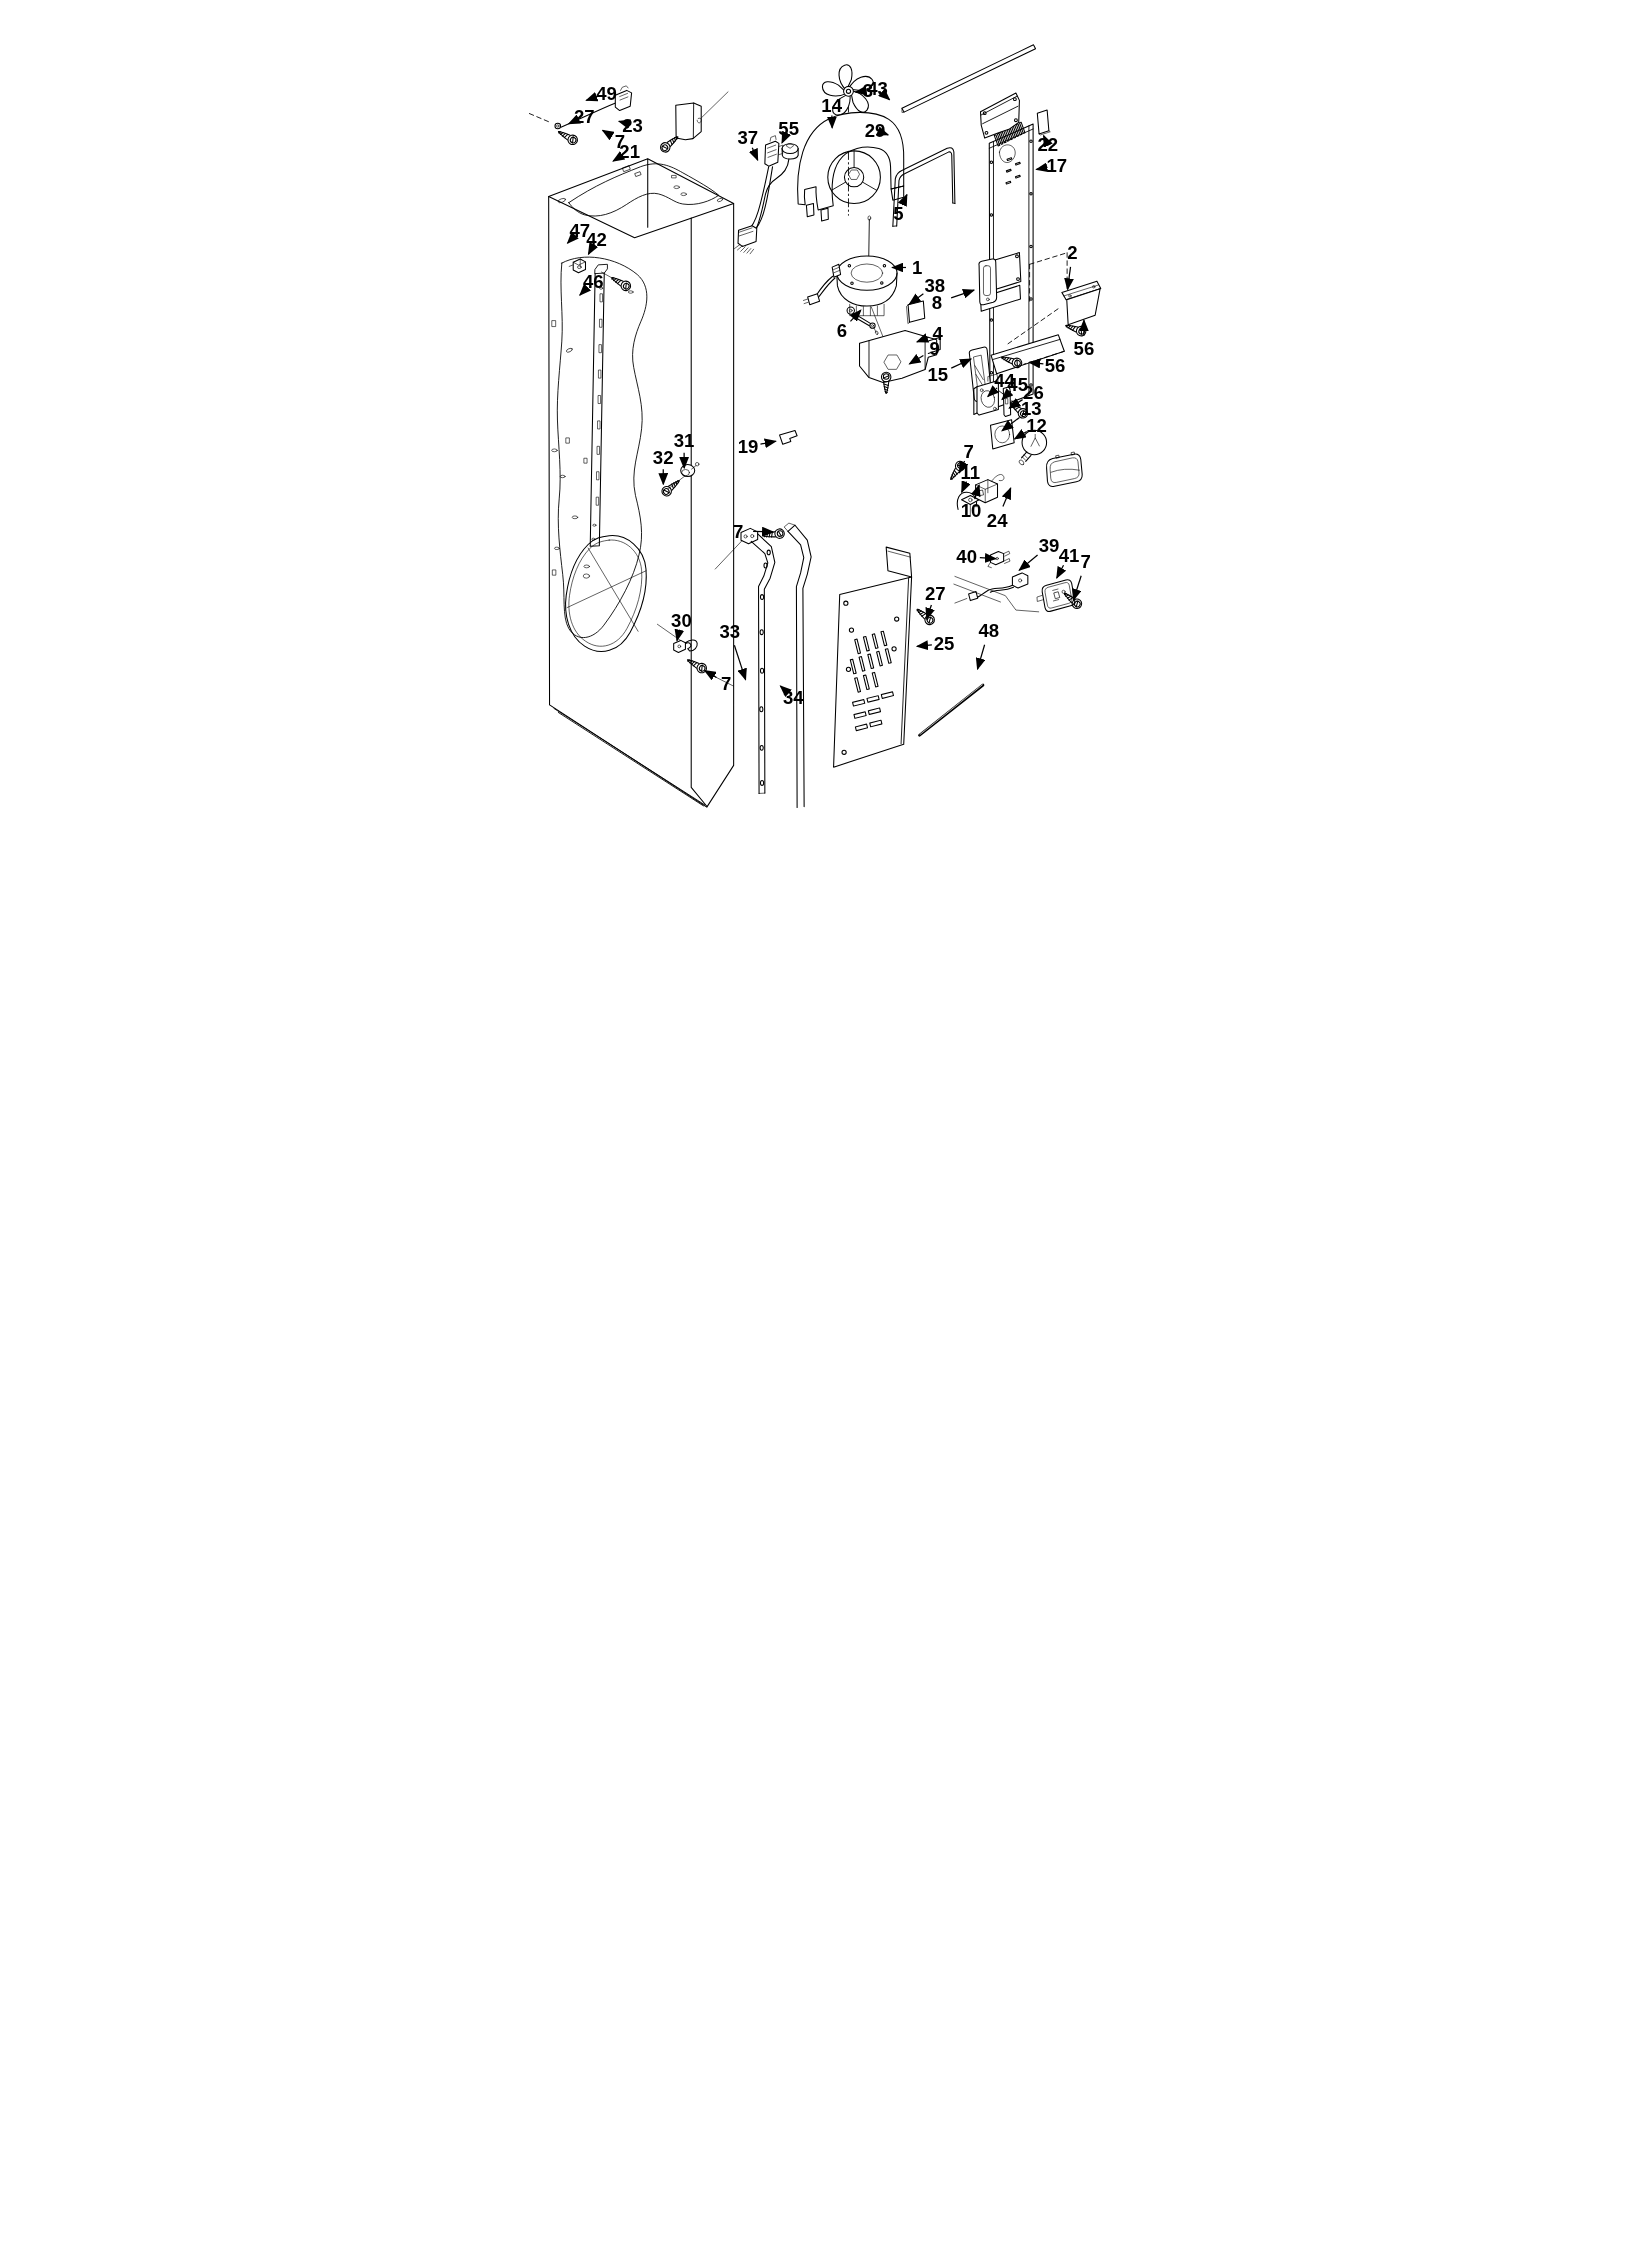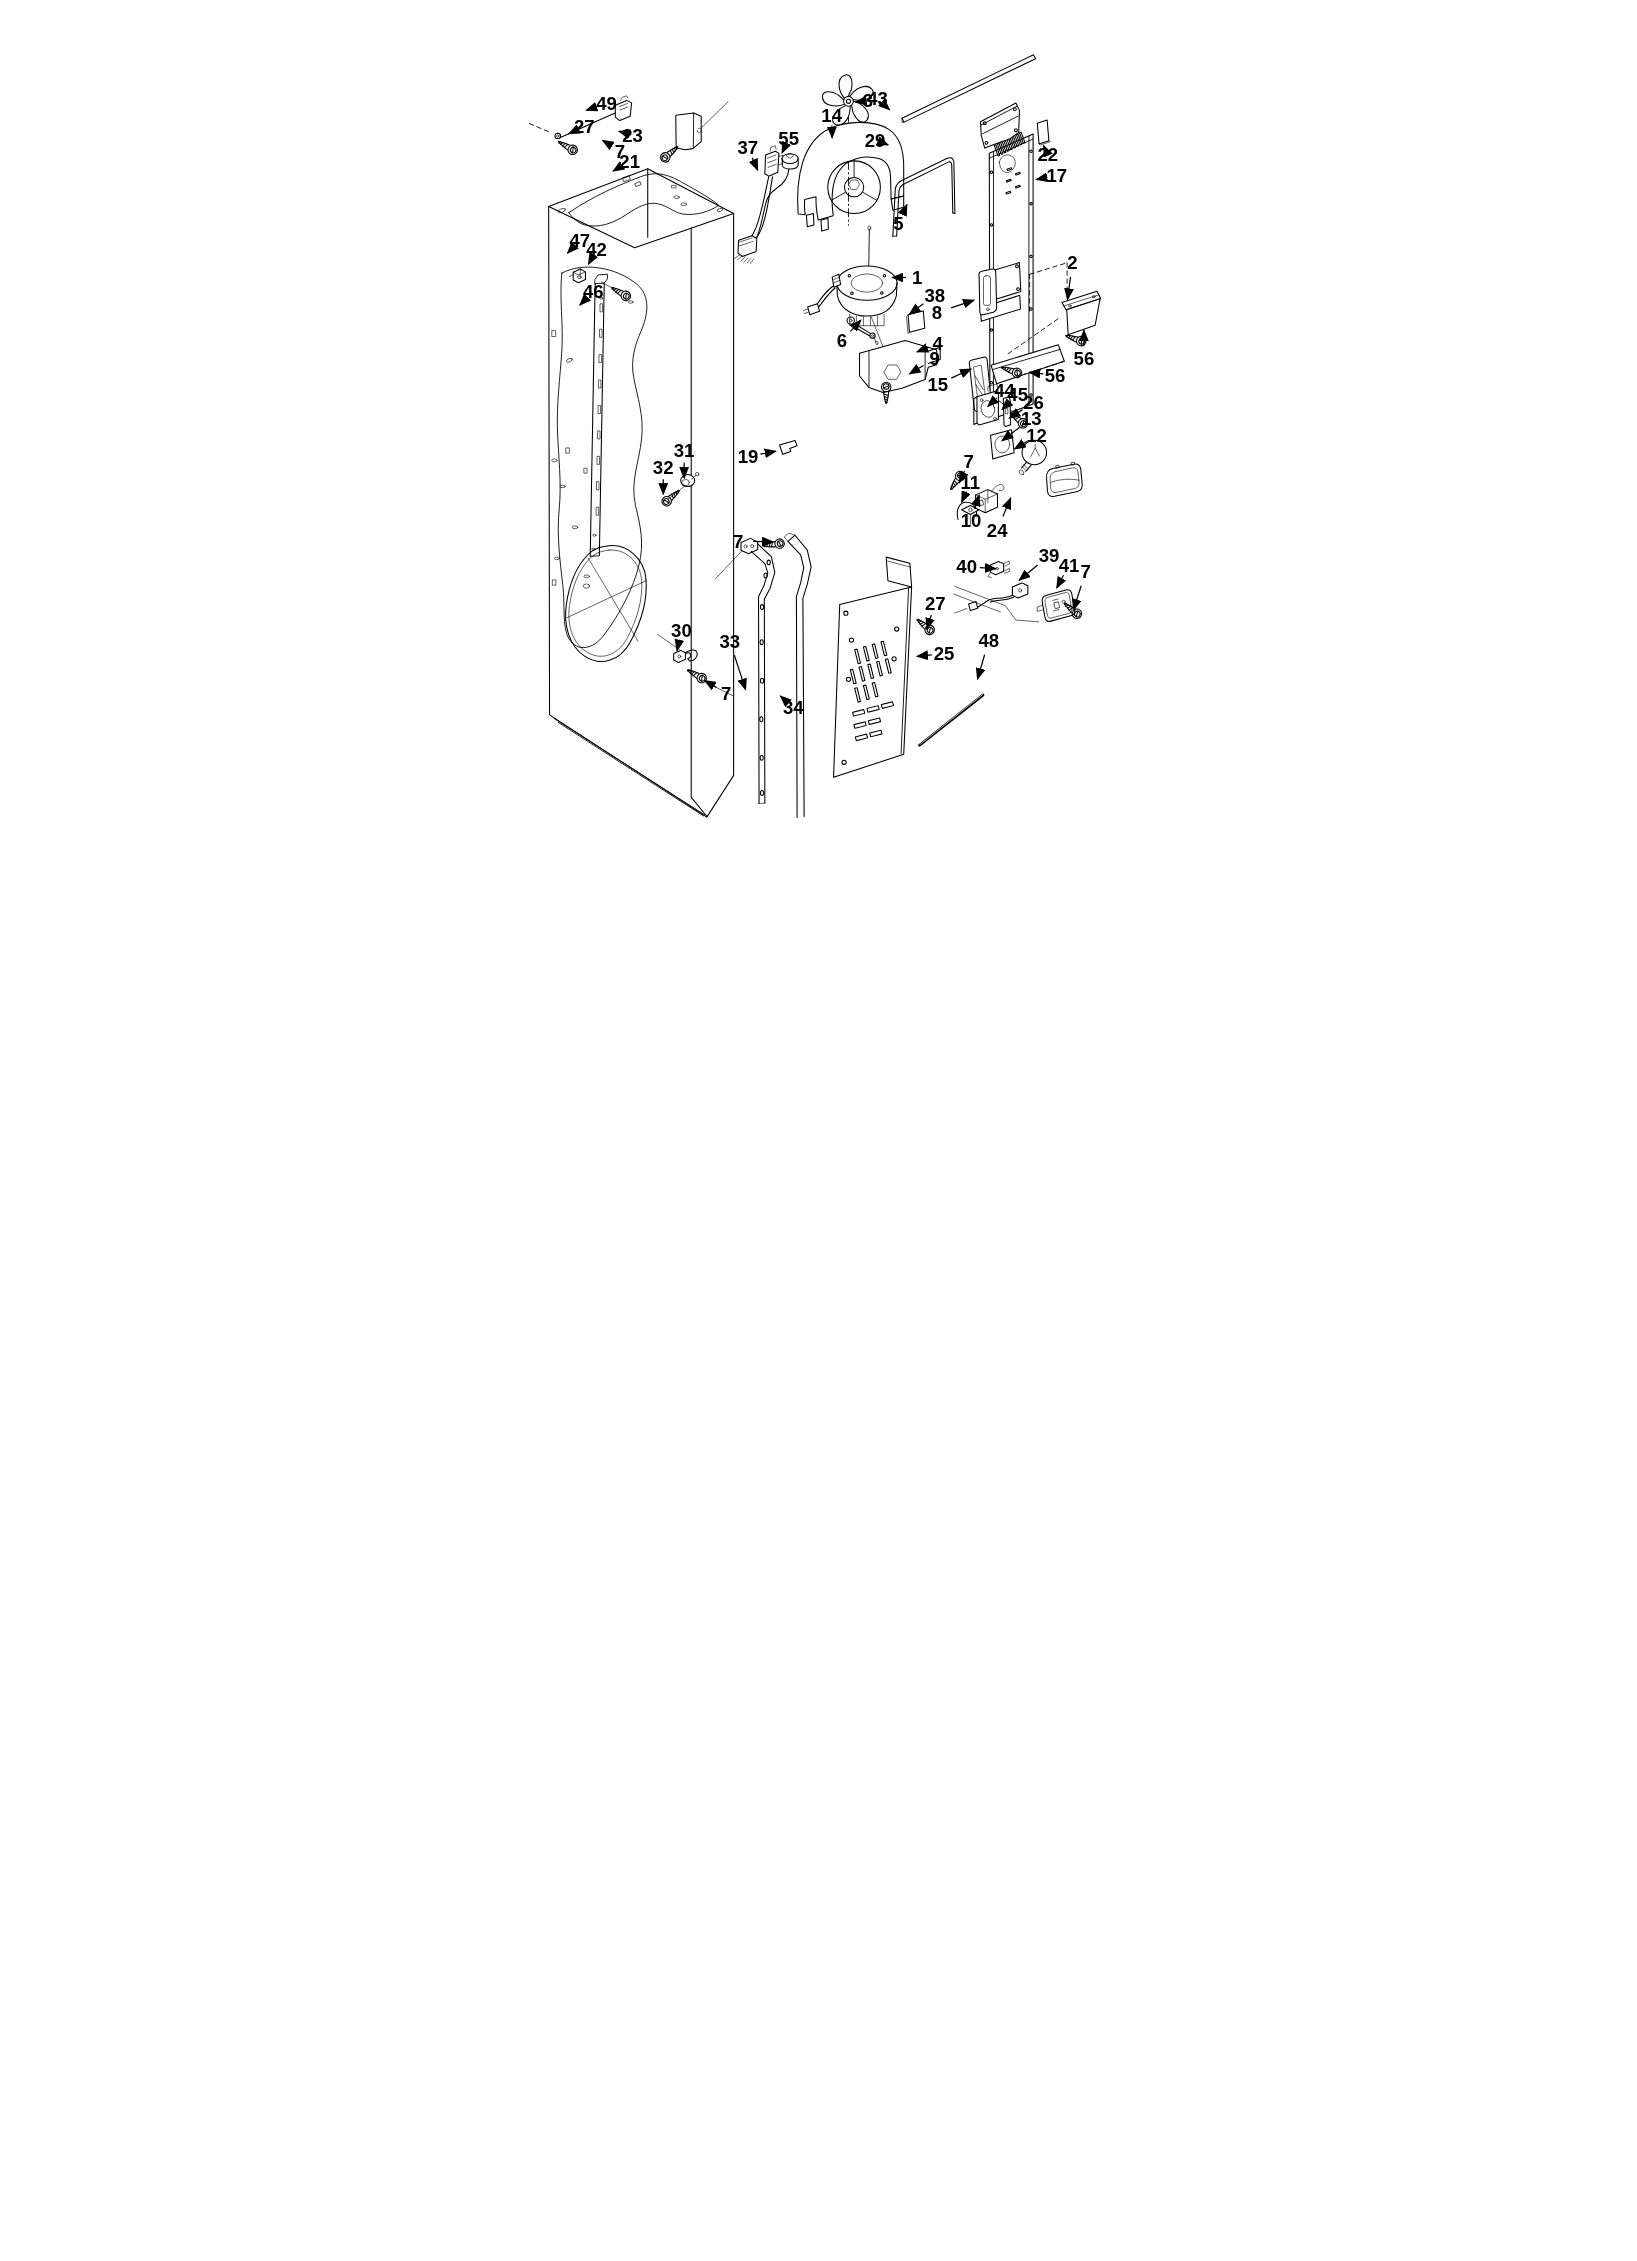--- a/index.html
+++ b/index.html
@@ -1,16 +1,16 @@
 <!DOCTYPE html>
 <html style="font-size:7.8px"><head>
 <meta charset="utf-8">
 <style>
   html,body{margin:0;padding:0;background:#ffffff;}
-  .stage{width:100%;max-width:587px;margin:18px auto;background:#fdba74;}
+  .stage{width:100%;max-width:587px;margin:8px auto;background:#fdba74;}
   svg{display:block;width:100%;height:auto;background:#fff;}
   
   #line-art *{fill:none;stroke:#000;stroke-width:6;stroke-linecap:round;stroke-linejoin:round;}
   #line-art .thin{stroke-width:3.5;}
   #line-art .med{stroke-width:5;}
   #line-art .dash{stroke-dasharray:26 20;stroke-width:5;}
   #line-art .dashdot{stroke-dasharray:46 18 8 18;stroke-width:5;}
   #line-art .dark{stroke-width:16;}
   #line-art .whiteline{stroke:#fff;stroke-width:4;}
   #line-art .fillw{fill:#fff;}

